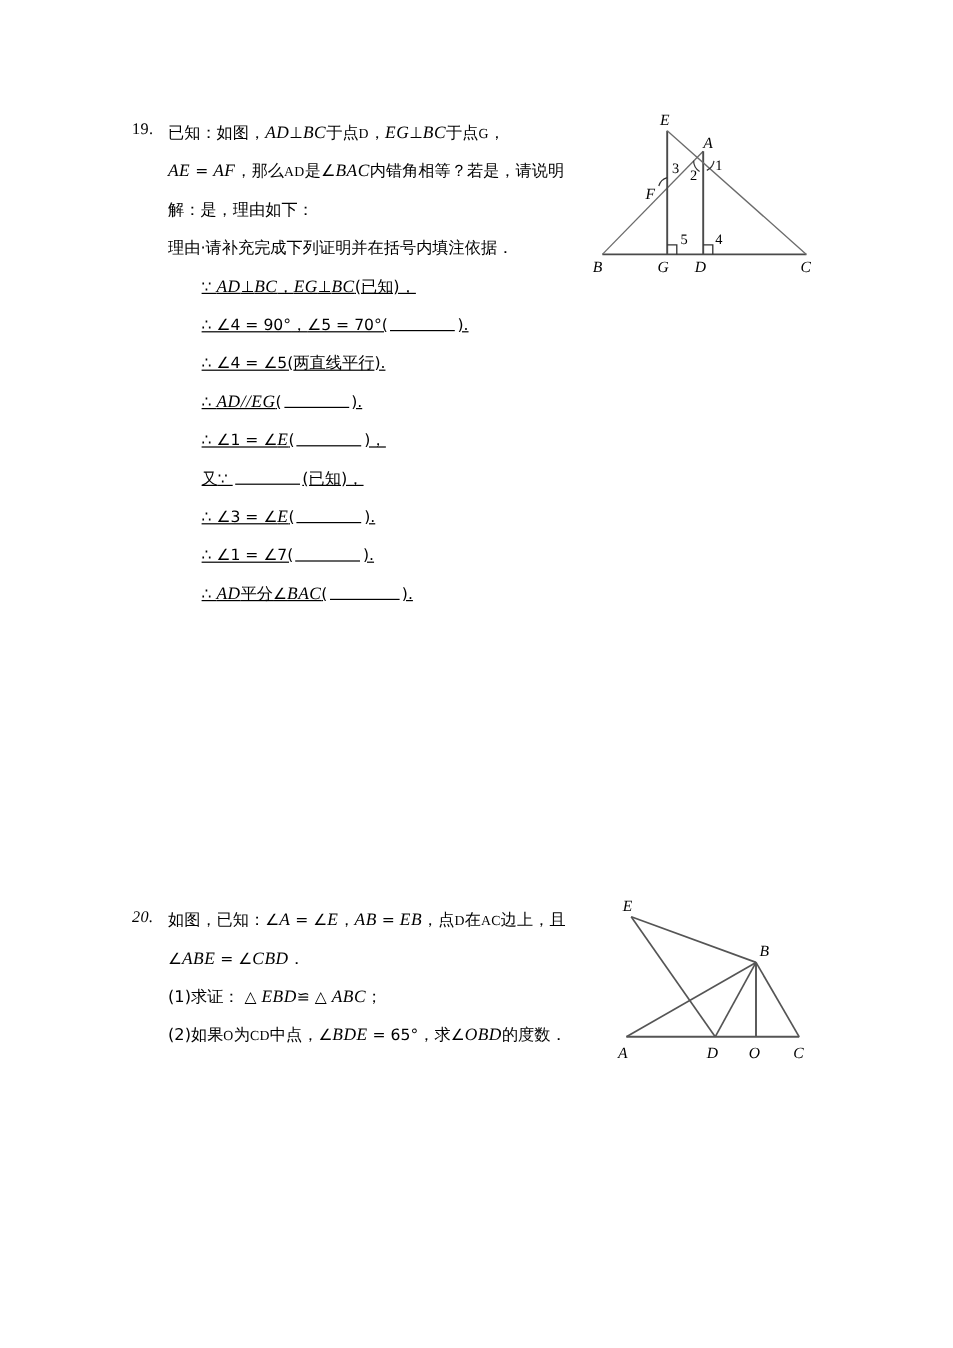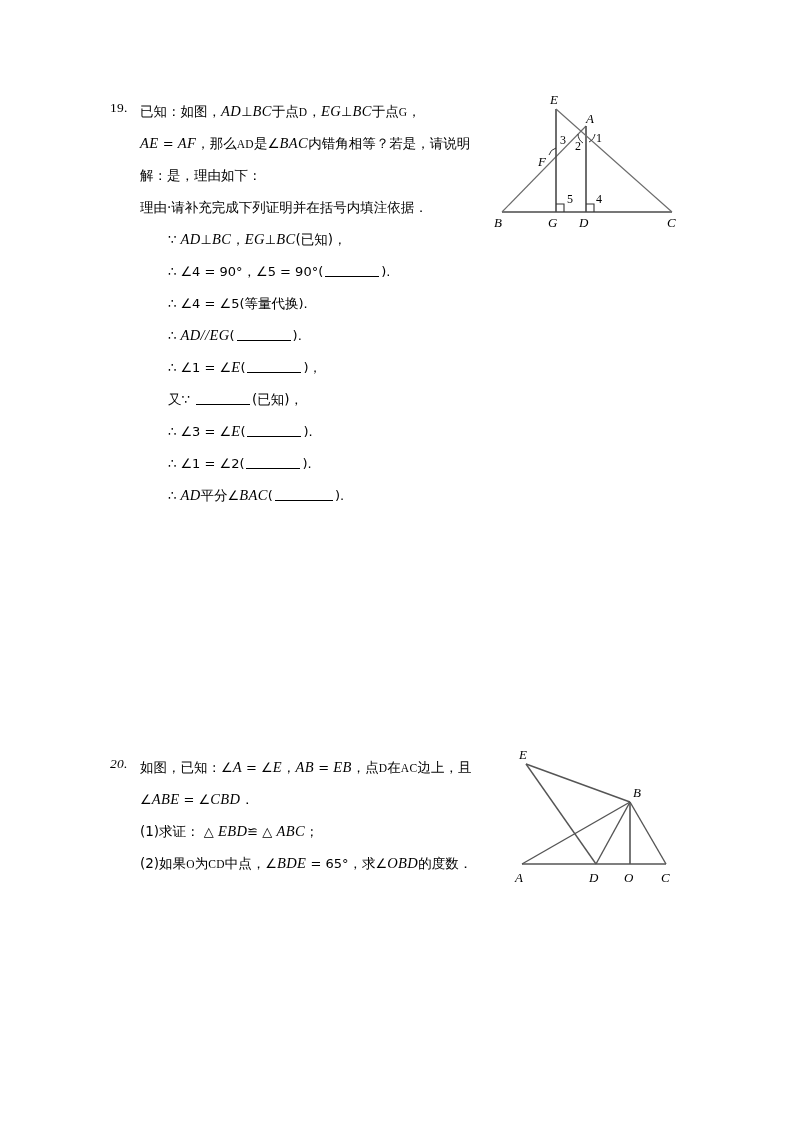--- a/index.html
+++ b/index.html
@@ -45,21 +45,21 @@
   }
   #p19-text { left: 140px; top: 95px; width: 350px; }
   #p20-text { left: 140px; top: 751px; width: 360px; }
 
   .ln {
     white-space: nowrap;
     height: 32px;
     line-height: 32px;
     font-size: 14.5px;
   }
-  .ln.indent { padding-left: 28px; }
+  .ln.indent { padding-left: 28px; text-decoration: underline; }
 
   
   .cn {
     font-family: "DejaVu Sans", "Liberation Sans", sans-serif;
     font-size: 13.5px;
   }
   
   .mi {
     font-family: "Liberation Serif", "DejaVu Serif", serif;
     font-style: italic;
@@ -131,46 +131,46 @@
 
       <div class="ln">
         <span class="cn">理由·请补充完成下列证明并在括号内填注依据．</span>
       </div>
 
       <div class="ln indent">
         <span class="op">∵ </span><span class="mi">AD</span><span class="op">⊥</span><span class="mi">BC</span><span class="cn">，</span><span class="mi">EG</span><span class="op">⊥</span><span class="mi">BC</span><span class="cn">(已知)，</span>
       </div>
 
       <div class="ln indent">
-        <span class="op">∴ ∠4 = 90°</span><span class="cn">，</span><span class="op">∠5 = 90°(</span><span class="blank"></span><span class="op">).</span>
-      </div>
-
-      <div class="ln indent">
-        <span class="op">∴ ∠4 = ∠5(</span><span class="cn">等量代换</span><span class="op">).</span>
+        <span class="op">∴ ∠4 = 90°</span><span class="cn">，</span><span class="op">∠5 = 70°(</span><span class="blank"></span><span class="op">).</span>
+      </div>
+
+      <div class="ln indent">
+        <span class="op">∴ ∠4 = ∠5(</span><span class="cn">两直线平行</span><span class="op">).</span>
       </div>
 
       <div class="ln indent">
         <span class="op">∴ </span><span class="mi">AD//EG</span><span class="op">(</span><span class="blank"></span><span class="op">).</span>
       </div>
 
       <div class="ln indent">
         <span class="op">∴ ∠1 = ∠</span><span class="mi">E</span><span class="op">(</span><span class="blank"></span><span class="op">)，</span>
       </div>
 
 
       <div class="ln indent">
         <span class="cn">又</span><span class="op">∵ </span><span class="blank"></span><span class="cn">(已知)，</span>
       </div>
 
       <div class="ln indent">
         <span class="op">∴ ∠3 = ∠</span><span class="mi">E</span><span class="op">(</span><span class="blank"></span><span class="op">).</span>
       </div>
 
       <div class="ln indent">
-        <span class="op">∴ ∠1 = ∠2(</span><span class="blank"></span><span class="op">).</span>
+        <span class="op">∴ ∠1 = ∠7(</span><span class="blank"></span><span class="op">).</span>
       </div>
 
       <div class="ln indent">
         <span class="op">∴ </span><span class="mi">AD</span><span class="cn">平分</span><span class="op">∠</span><span class="mi">BAC</span><span class="op">(</span><span class="blank wide"></span><span class="op">).</span>
       </div>
 
     </div>
 
     <div class="figure" id="fig-19">
       <svg width="200" height="152" viewBox="0 0 200 152">

